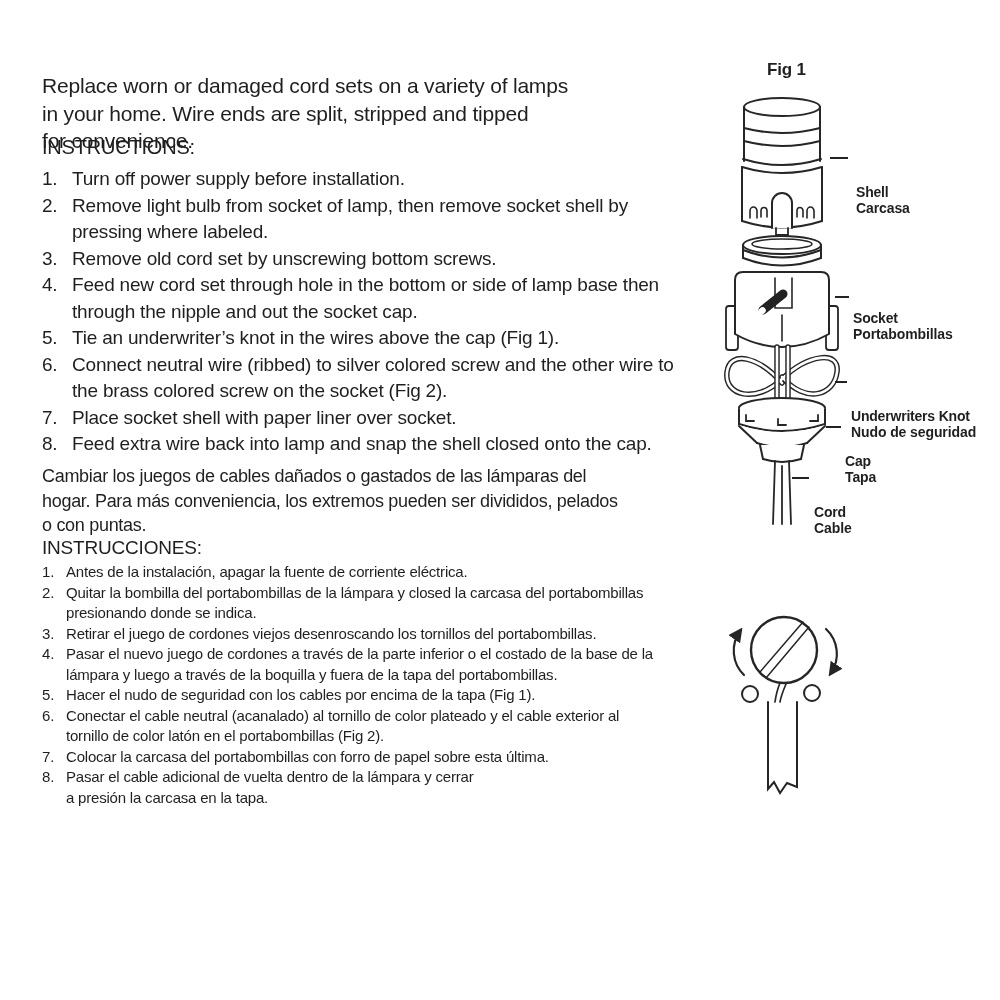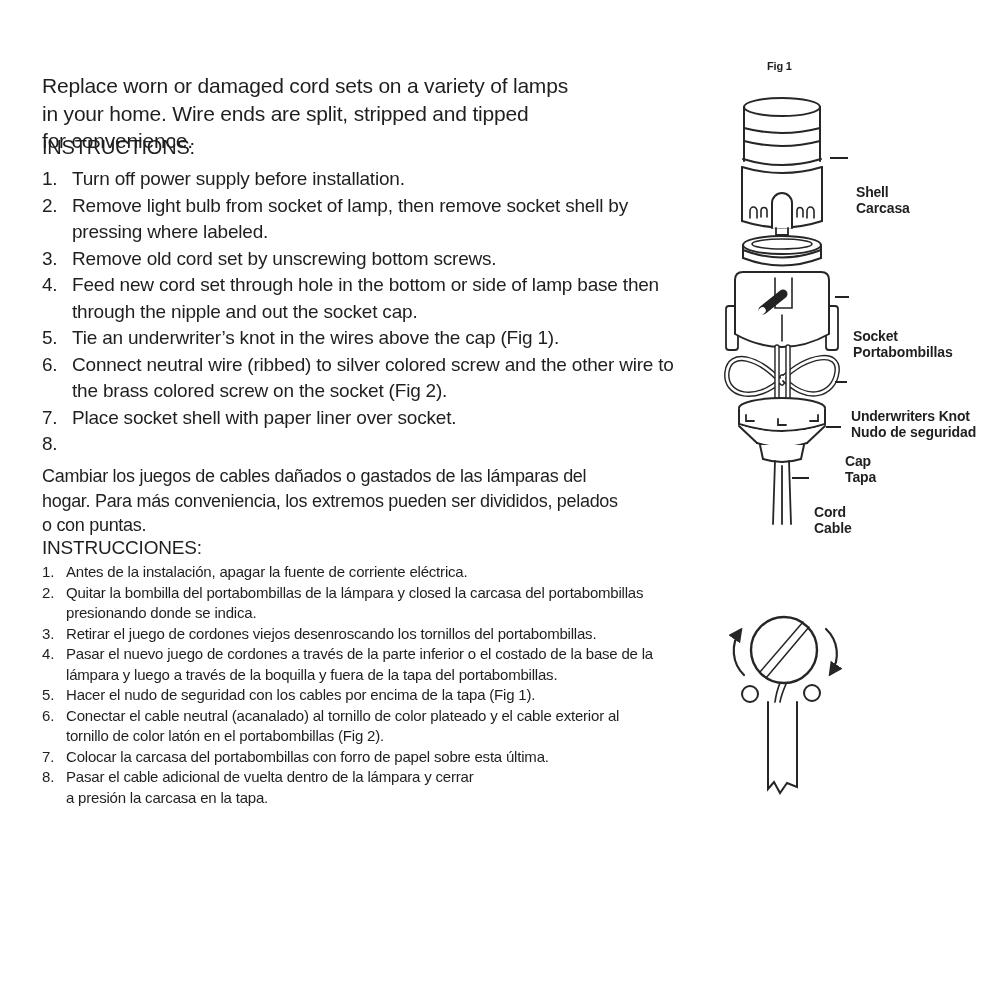--- a/index.html
+++ b/index.html
@@ -35,37 +35,37 @@
   }
   .heading-es {
     left:42px; top:537px;
     font-size:19px; letter-spacing:-0.2px;
   }
   .list-es { left:42px; top:562px; width:680px; }
   .list-es .li { display:flex; font-size:15px; line-height:20.5px; letter-spacing:-0.2px; }
   .list-es .num { width:24px; flex-shrink:0; }
 
   
-  .fig-title { font-size:11px; font-weight:700; letter-spacing:-0.2px; }
+  .fig-title { font-size:17px; font-weight:700; letter-spacing:-0.2px; }
   .fig1-title { left:767px; top:60px; }
   .fig2-title { left:768px; top:604px;margin-top:16px; }
   .fig1-svg { left:700px; top:88px; }
   .fig2-svg { left:718px; top:596px; }
 
   .fig-label { line-height:1.12; }
   .fig-label .l-en { font-size:14px; font-weight:700; letter-spacing:-0.2px;margin-top:39px; }
   .fig-label .l-es { font-size:14px; font-weight:700; letter-spacing:-0.1px; }
   .leader { height:0; border-top:2px solid #222; }
   .leader-shell  { left:830px; top:157px; width:18px; }
   .leader-socket { left:835px; top:296px; width:14px; }
   .leader-knot   { left:835px; top:381px; width:12px; }
   .leader-cap    { left:826px; top:426px; width:15px; }
   .leader-cord   { left:792px; top:477px; width:17px; }
   .label-shell  { left:856px; top:146px; }
-  .label-socket { left:853px; top:290px; }
+  .label-socket { left:853px; top:272px; }
   .label-knot   { left:851px; top:370px; }
   .label-cap    { left:845px; top:415px; }
   .label-cord   { left:814px; top:466px; }
 
   svg { display:block; }
 </style>
 </head>
 <body>
 
 <div class="abs intro-en pre">Replace worn or damaged cord sets on a variety of lamps
@@ -101,20 +101,21 @@
       <span class="num">6.</span>
       <span class="txt pre">Connect neutral wire (ribbed) to silver colored screw and the other wire to
 the brass colored screw on the socket (Fig 2).</span>
     </div>
   <div class="li">
       <span class="num">7.</span>
       <span class="txt pre">Place socket shell with paper liner over socket.</span>
     </div>
   <div class="li">
       <span class="num">8.</span>
+      <span class="txt pre">Feed extra wire back into lamp and snap the shell closed onto the cap.</span>
     </div>
 </div>
 
 <div class="abs intro-es pre">Cambiar los juegos de cables dañados o gastados de las lámparas del
 hogar. Para más conveniencia, los extremos pueden ser divididos, pelados
 o con puntas.</div>
 
 <div class="abs heading-es">INSTRUCCIONES:</div>
 
 <div class="abs list-es">

